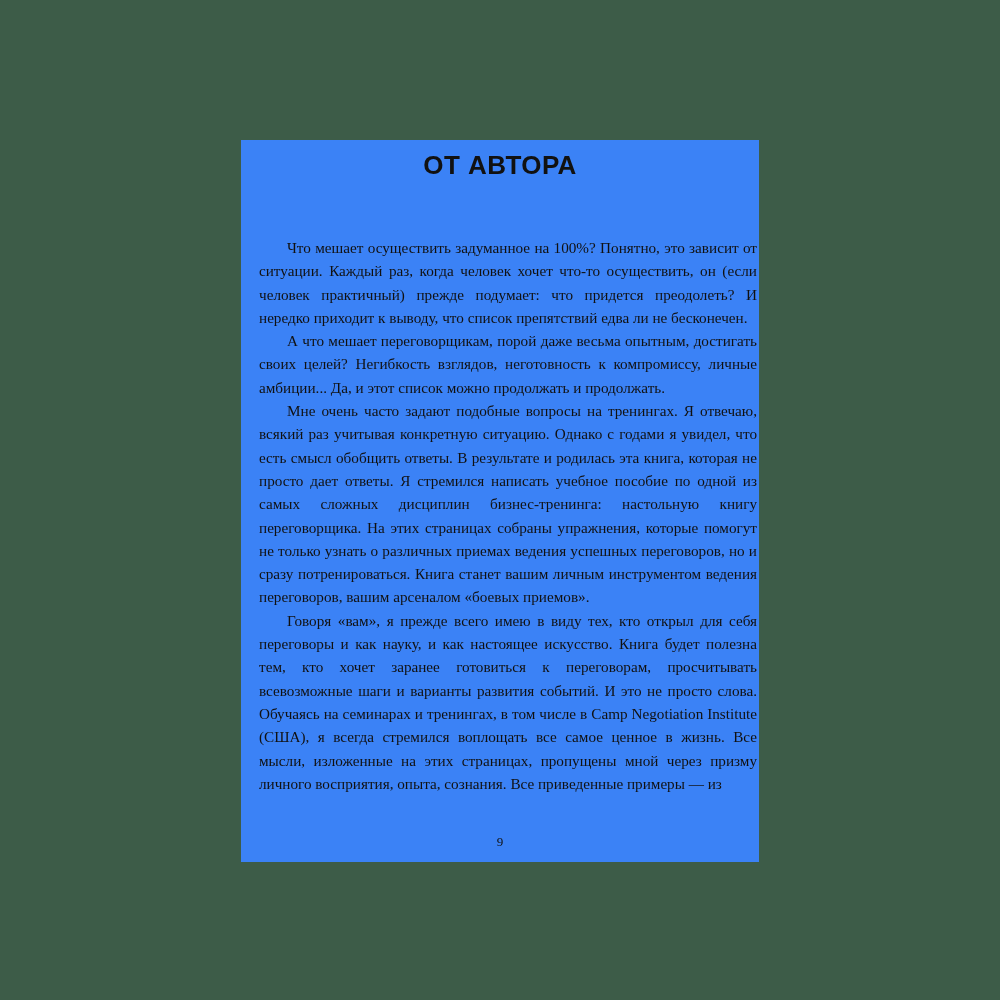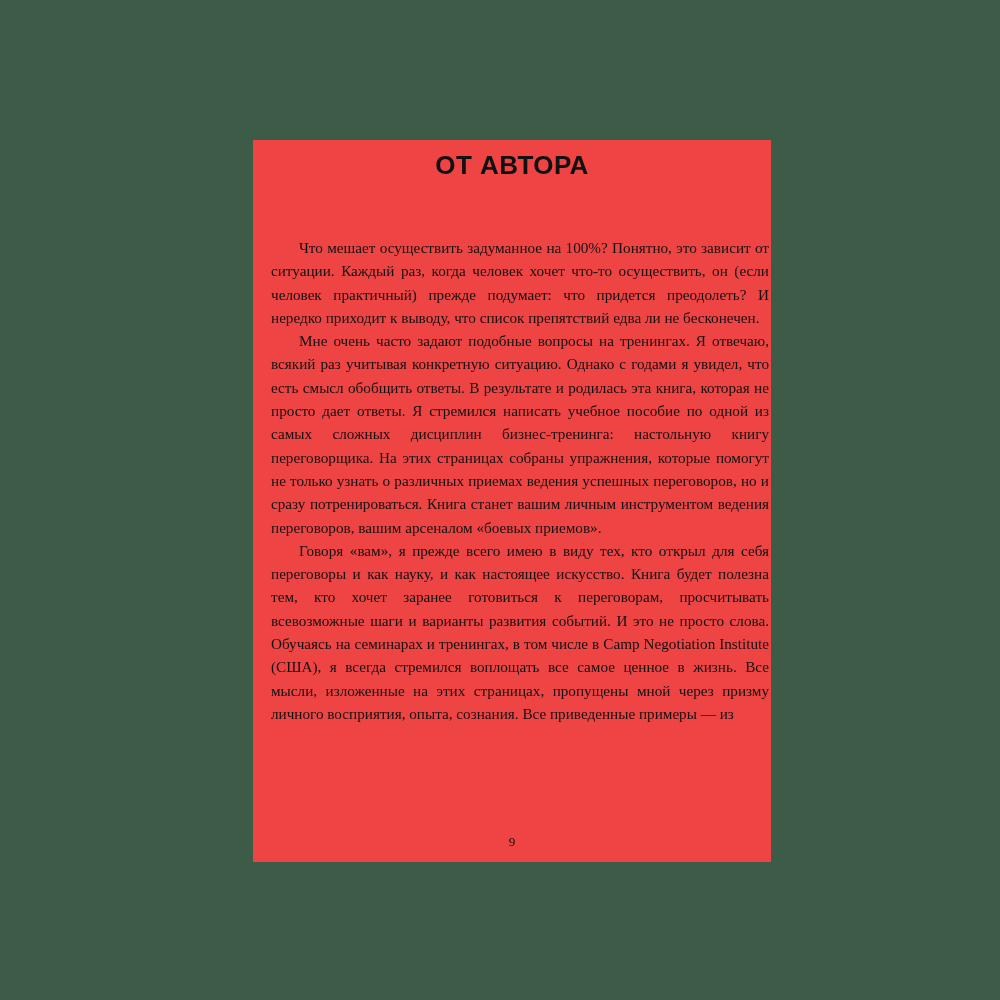--- a/index.html
+++ b/index.html
@@ -12,24 +12,23 @@
     background: #3d5c48;
     font-family: "Liberation Serif", serif;
     overflow: hidden;
   }
   .page-wrap {
     position: absolute;
     left: 241px;
     top: 140px;
     width: 518px;
     height: 722px;
-    background: #ef4444;
+    background: #3b82f6;
     box-sizing: border-box;
     padding: 0;
-    margin-left: 12px;
   }
   .page-title {
     font-family: "Liberation Sans", sans-serif;
     font-weight: bold;
     font-size: 26px;
     letter-spacing: 0.5px;
     text-align: center;
     color: #111111;
     margin: 0;
     padding-top: 10px;
@@ -72,18 +71,19 @@
   }
 </style>
 </head>
 <body style="background: rgb(61, 92, 72);">
 
 <div class="page-wrap">
   <h1 class="page-title">ОТ АВТОРА</h1>
 
   <div class="body-text inner">
     <p class="first">Что мешает осуществить задуманное на 100%? Понятно, это зависит от ситуации. Каждый раз, когда человек хочет что-то осуществить, он (если человек практичный) прежде подумает: что придется преодолеть? И нередко приходит к выводу, что список препятствий едва ли не бесконечен.</p>
+    <p>А что мешает переговорщикам, порой даже весьма опытным, достигать своих целей? Негибкость взглядов, неготовность к компромиссу, личные амбиции... Да, и этот список можно продолжать и продолжать.</p>
     <p>Мне очень часто задают подобные вопросы на тренингах. Я отвечаю, всякий раз учитывая конкретную ситуацию. Однако с годами я увидел, что есть смысл обобщить ответы. В результате и родилась эта книга, которая не просто дает ответы. Я стремился написать учебное пособие по одной из самых сложных дисциплин бизнес-тренинга: настольную книгу переговорщика. На этих страницах собраны упражнения, которые помогут не только узнать о различных приемах ведения успешных переговоров, но и сразу потренироваться. Книга станет вашим личным инструментом ведения переговоров, вашим арсеналом «боевых приемов».</p>
     <p>Говоря «вам», я прежде всего имею в виду тех, кто открыл для себя переговоры и как науку, и как настоящее искусство. Книга будет полезна тем, кто хочет заранее готовиться к переговорам, просчитывать всевозможные шаги и варианты развития событий. И это не просто слова. Обучаясь на семинарах и тренингах, в том числе в Camp Negotiation Institute (США), я всегда стремился воплощать все самое ценное в жизнь. Все мысли, изложенные на этих страницах, пропущены мной через призму личного восприятия, опыта, сознания. Все приведенные примеры — из</p>
   </div>
 
   <div class="folio">9</div>
 </div>
 
 </body></html>

